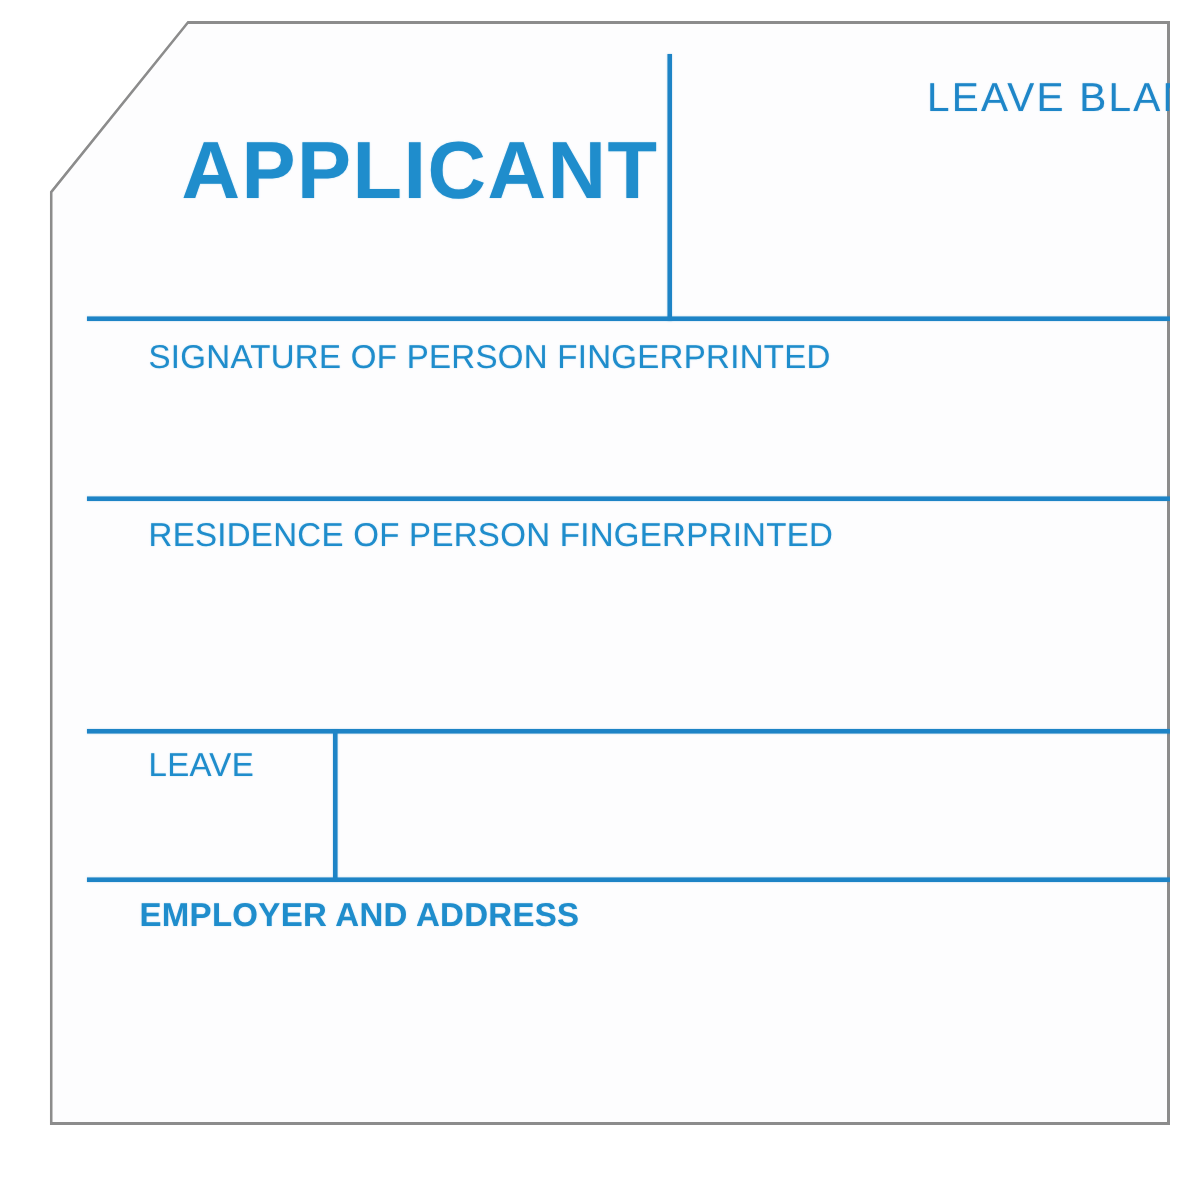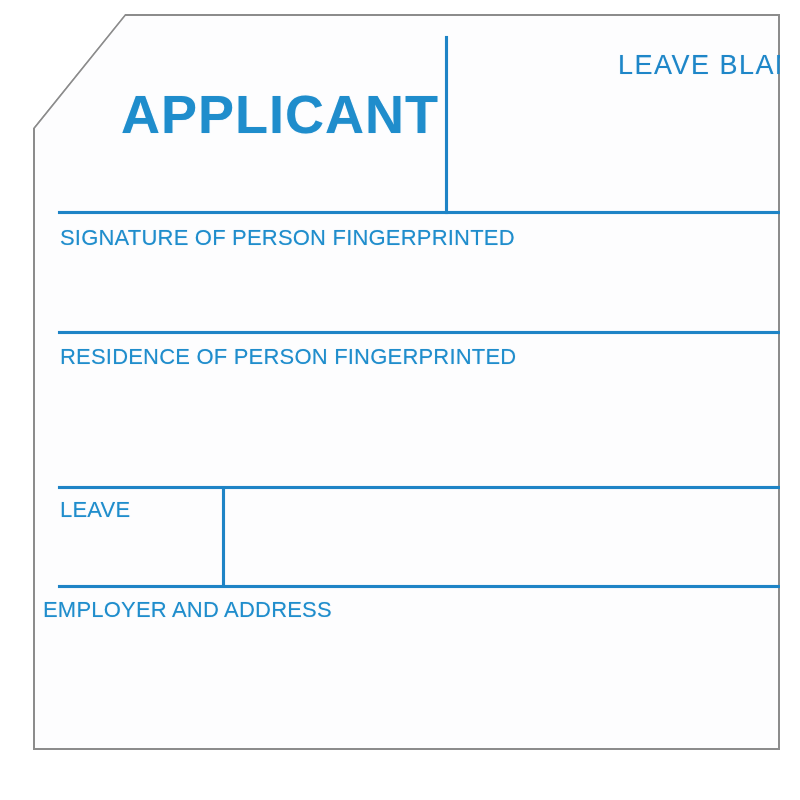--- a/index.html
+++ b/index.html
@@ -69,26 +69,27 @@
     top: 36px;
     font-size: 27px;
     font-weight: 400;
     letter-spacing: 1.5px;
     color: #1e86c8;
   }
   .field-label {
     font-size: 22px;
     font-weight: 400;
     letter-spacing: 0.2px;
+    margin-left: 39px;
   }
   .label-sig-person   { left: 27px;  top: 211px; }
   .label-residence    { left: 27px;  top: 330px; }
   .label-date         { left: 27px;  top: 483px; }
   .label-sig-official { left: 200px; top: 483px; }
-  .label-employer     { left: 10px;  top: 583px; }
+  .label-employer     { left: 21px;  top: 583px; font-weight: bold; }
   
   .hline {
     position: absolute;
     height: 3px;
     background: #1e84c6;
     left: 25px;
     right: 0;
     box-shadow: 0 0 1px rgba(30, 132, 198, 0.5);
   }
   .hline-1 { top: 197px; }

